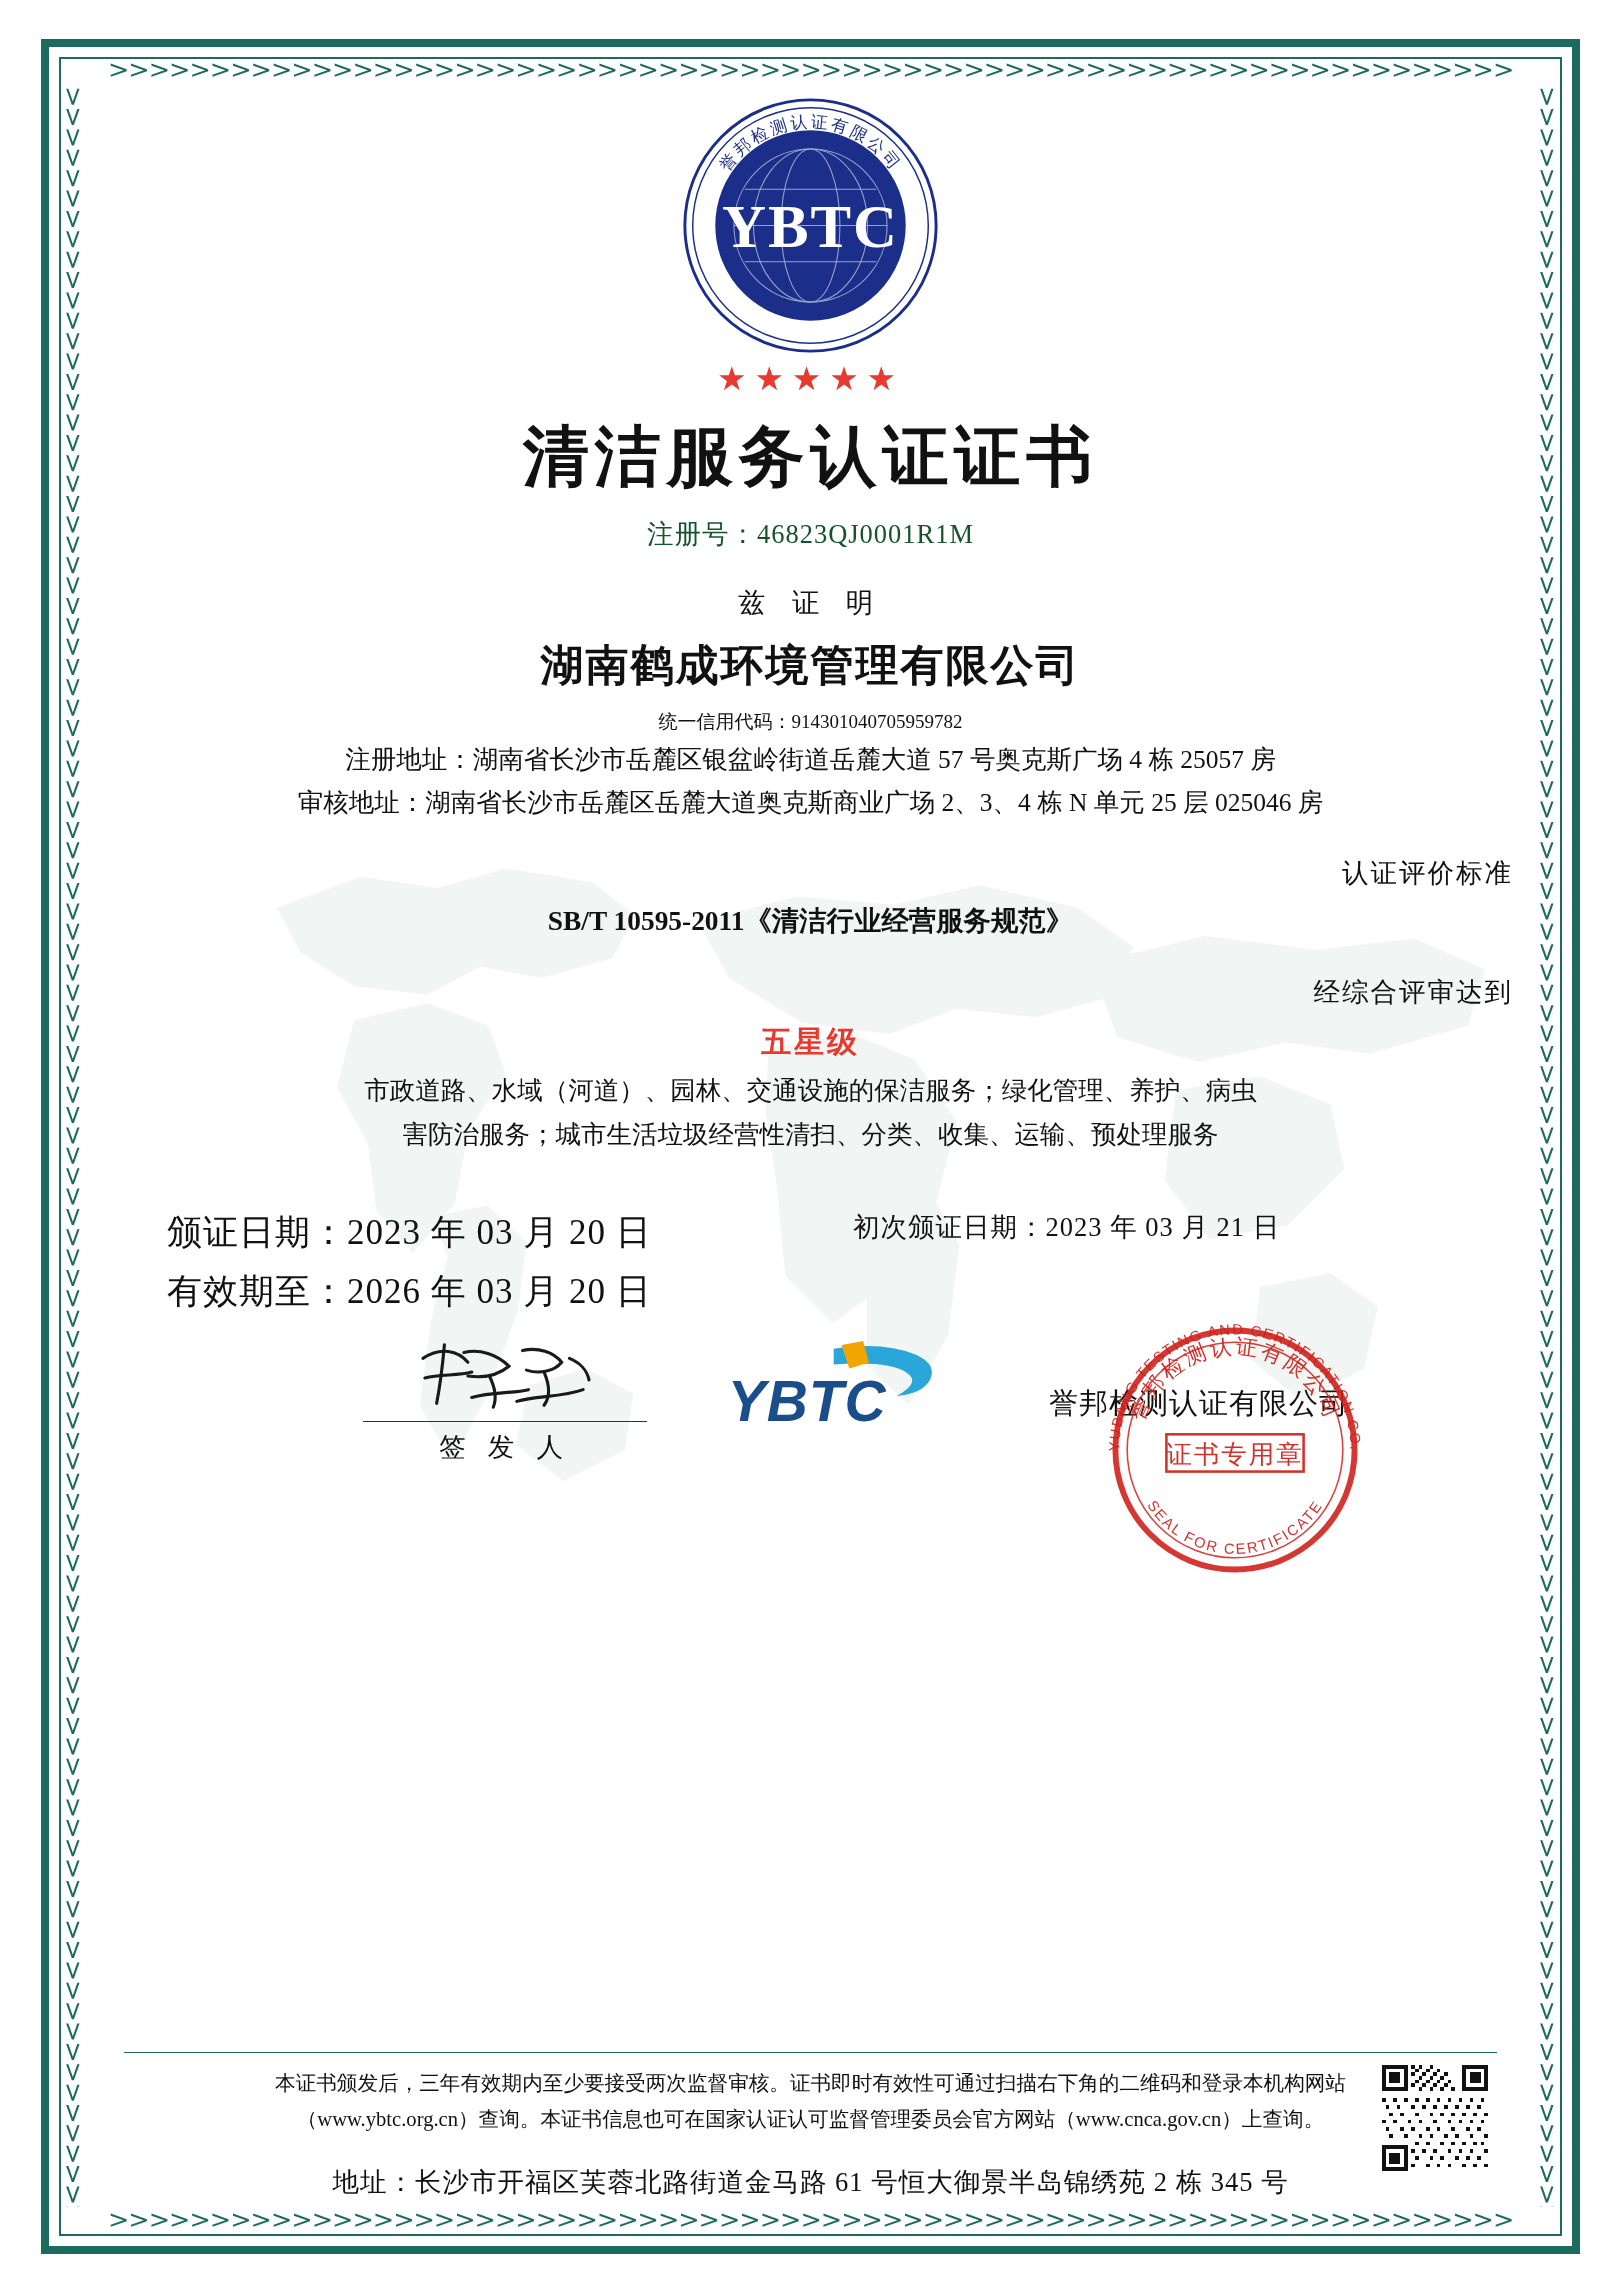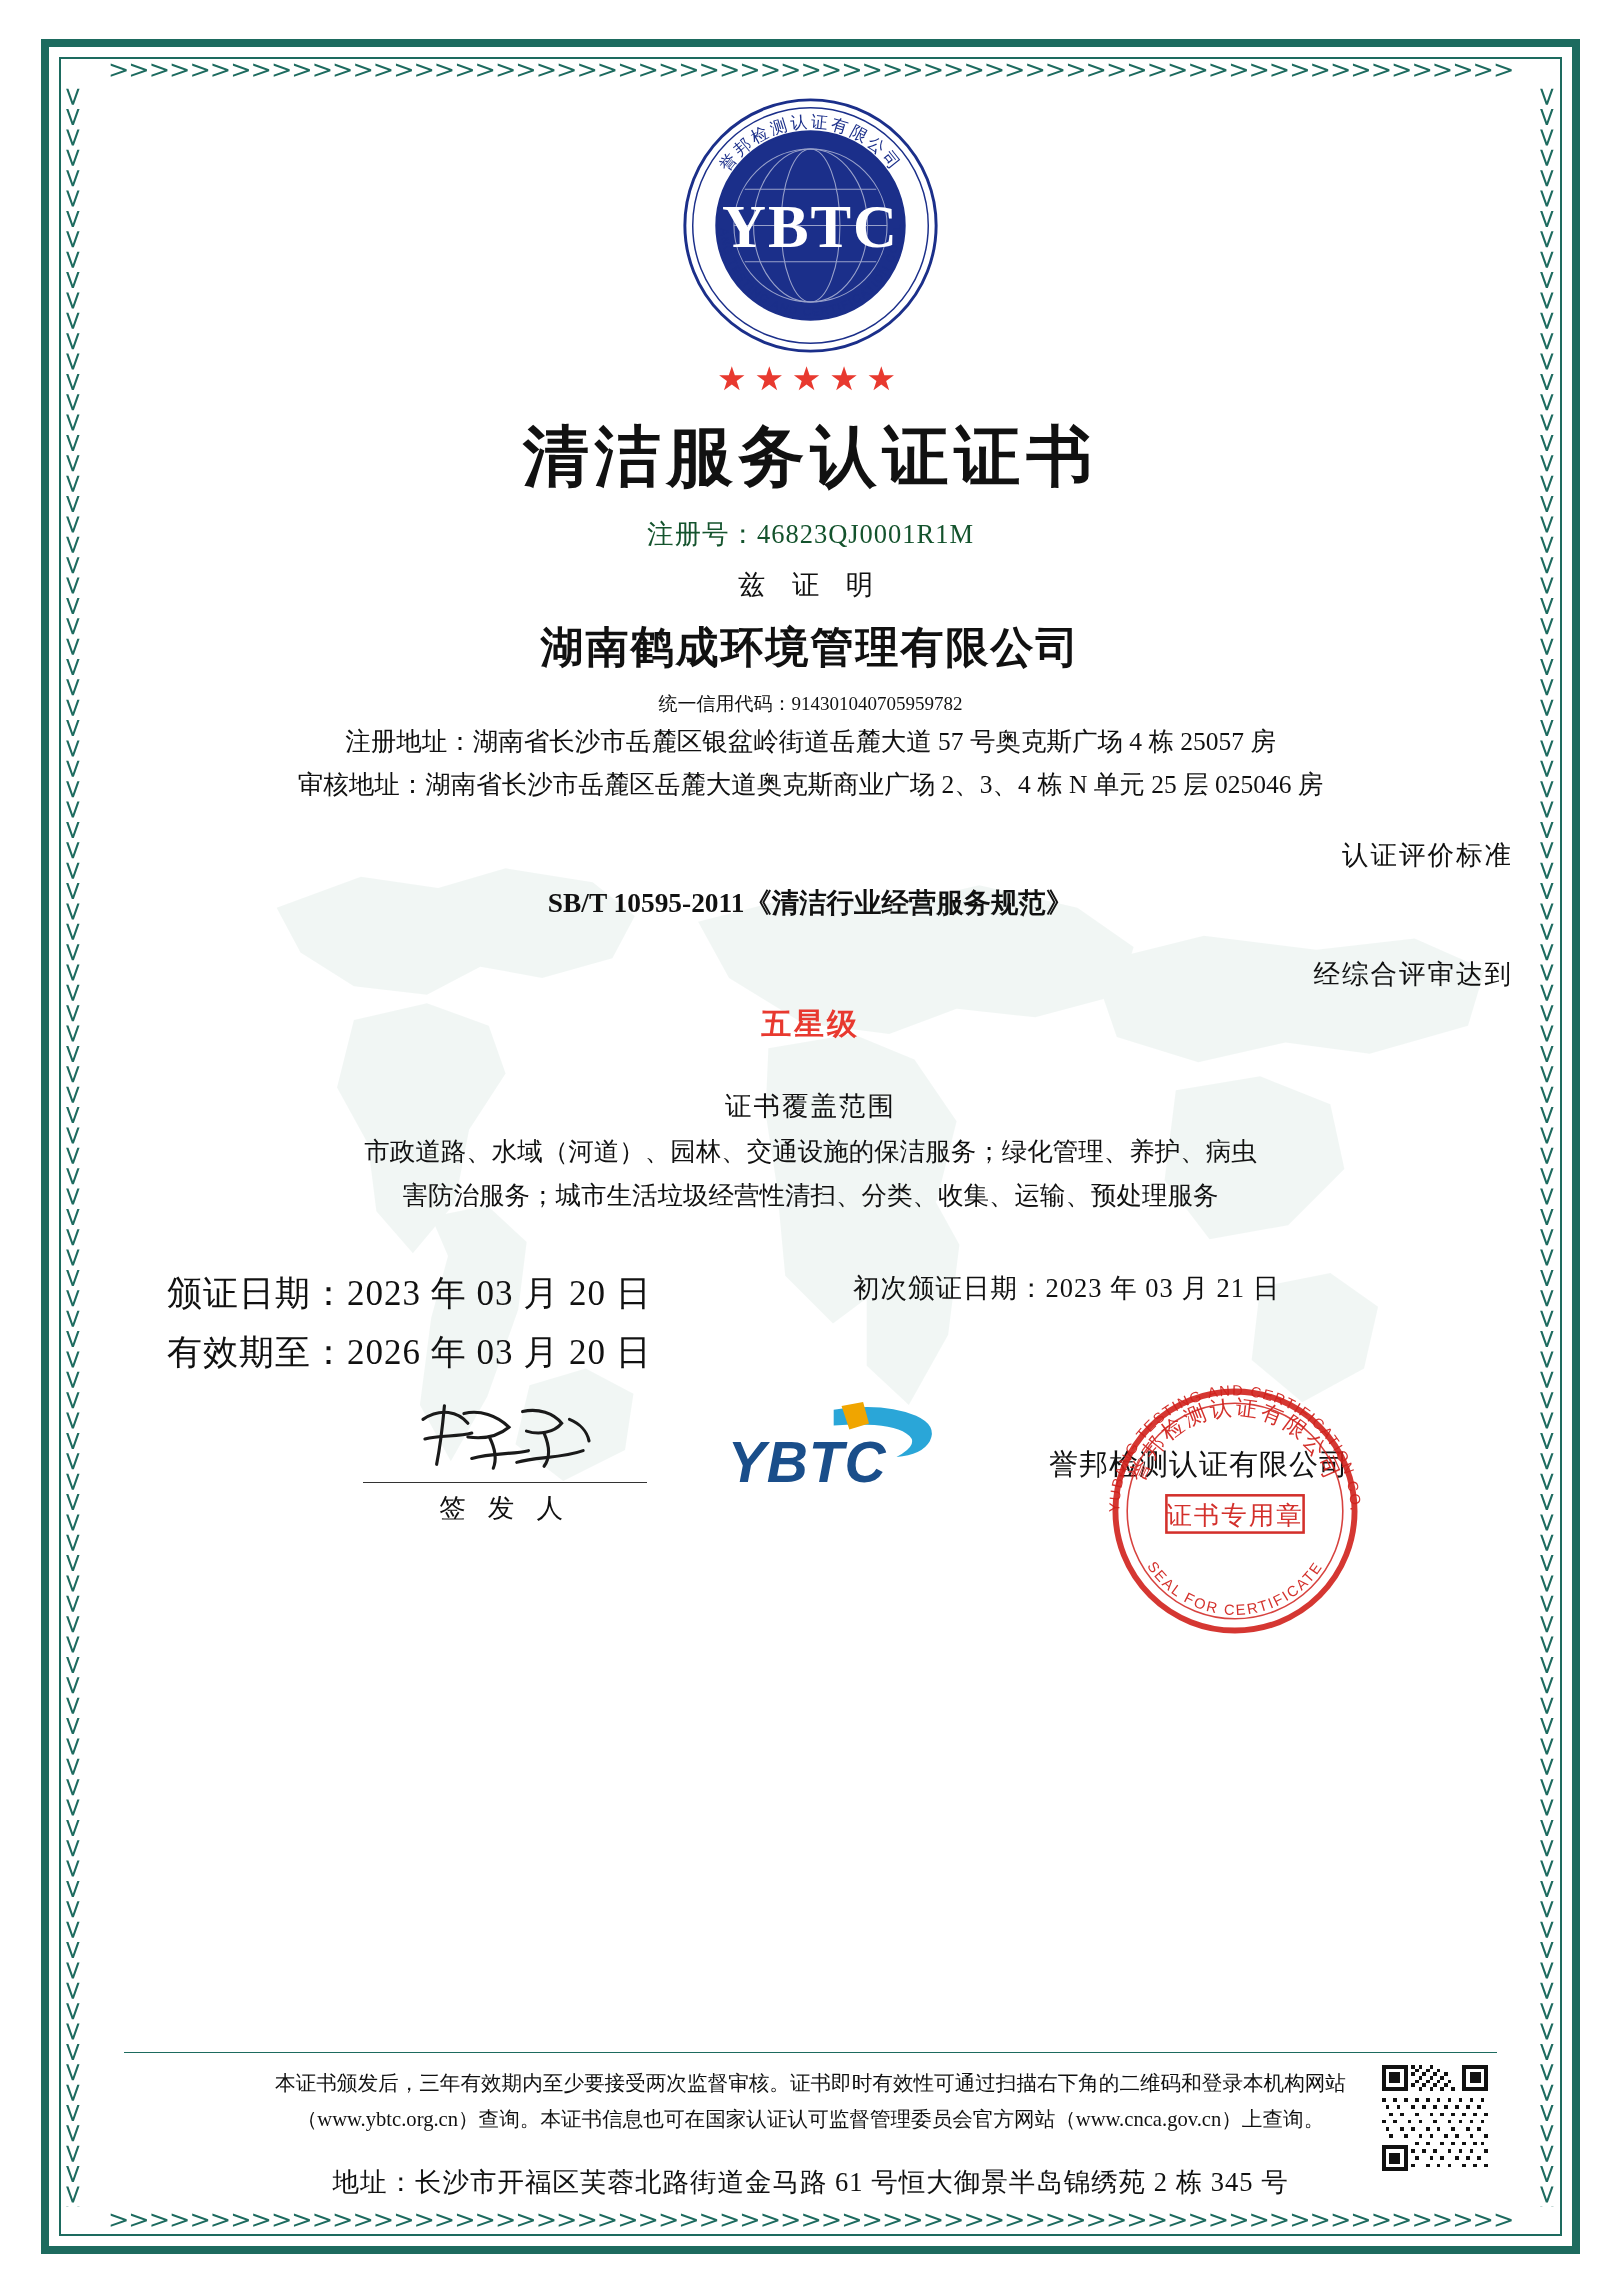--- a/index.html
+++ b/index.html
@@ -135,21 +135,21 @@
     font-size: 26.5px;
     color: #14532d;
     margin-top: 13.7px;
     letter-spacing: 1px;
   }
 
   .hereby {
     text-align: center;
     font-size: 27.4px;
     color: #111;
-    margin-top: 15px;
+    margin-top: 33px;
     letter-spacing: 9.8px;
   }
 
   .company {
     text-align: center;
     font-size: 43px;
     font-weight: bold;
     color: #111;
     margin-top: 15.7px;
     letter-spacing: 2px;
@@ -401,21 +401,20 @@
 
     <div class="addr-line">注册地址：湖南省长沙市岳麓区银盆岭街道岳麓大道 57 号奥克斯广场 4 栋 25057 房</div>
     <div class="addr-line">审核地址：湖南省长沙市岳麓区岳麓大道奥克斯商业广场 2、3、4 栋 N 单元 25 层 025046 房</div>
 
     <div class="section-label">认证评价标准</div>
     <div class="standard">SB/T 10595-2011《清洁行业经营服务规范》</div>
 
     <div class="section-label">经综合评审达到</div>
     <div class="grade">五星级</div>
 
-    <div class="scope-label">证书覆盖范围</div>
     <div class="scope-line">市政道路、水域（河道）、园林、交通设施的保洁服务；绿化管理、养护、病虫</div>
     <div class="scope-line">害防治服务；城市生活垃圾经营性清扫、分类、收集、运输、预处理服务</div>
 
     <div class="dates">
       <div class="date-left">
         <div>
           <span>颁证日期：</span><span>2023 年 03 月 20 日</span>
         </div>
         <div>
           <span>有效期至：</span><span>2026 年 03 月 20 日</span>

